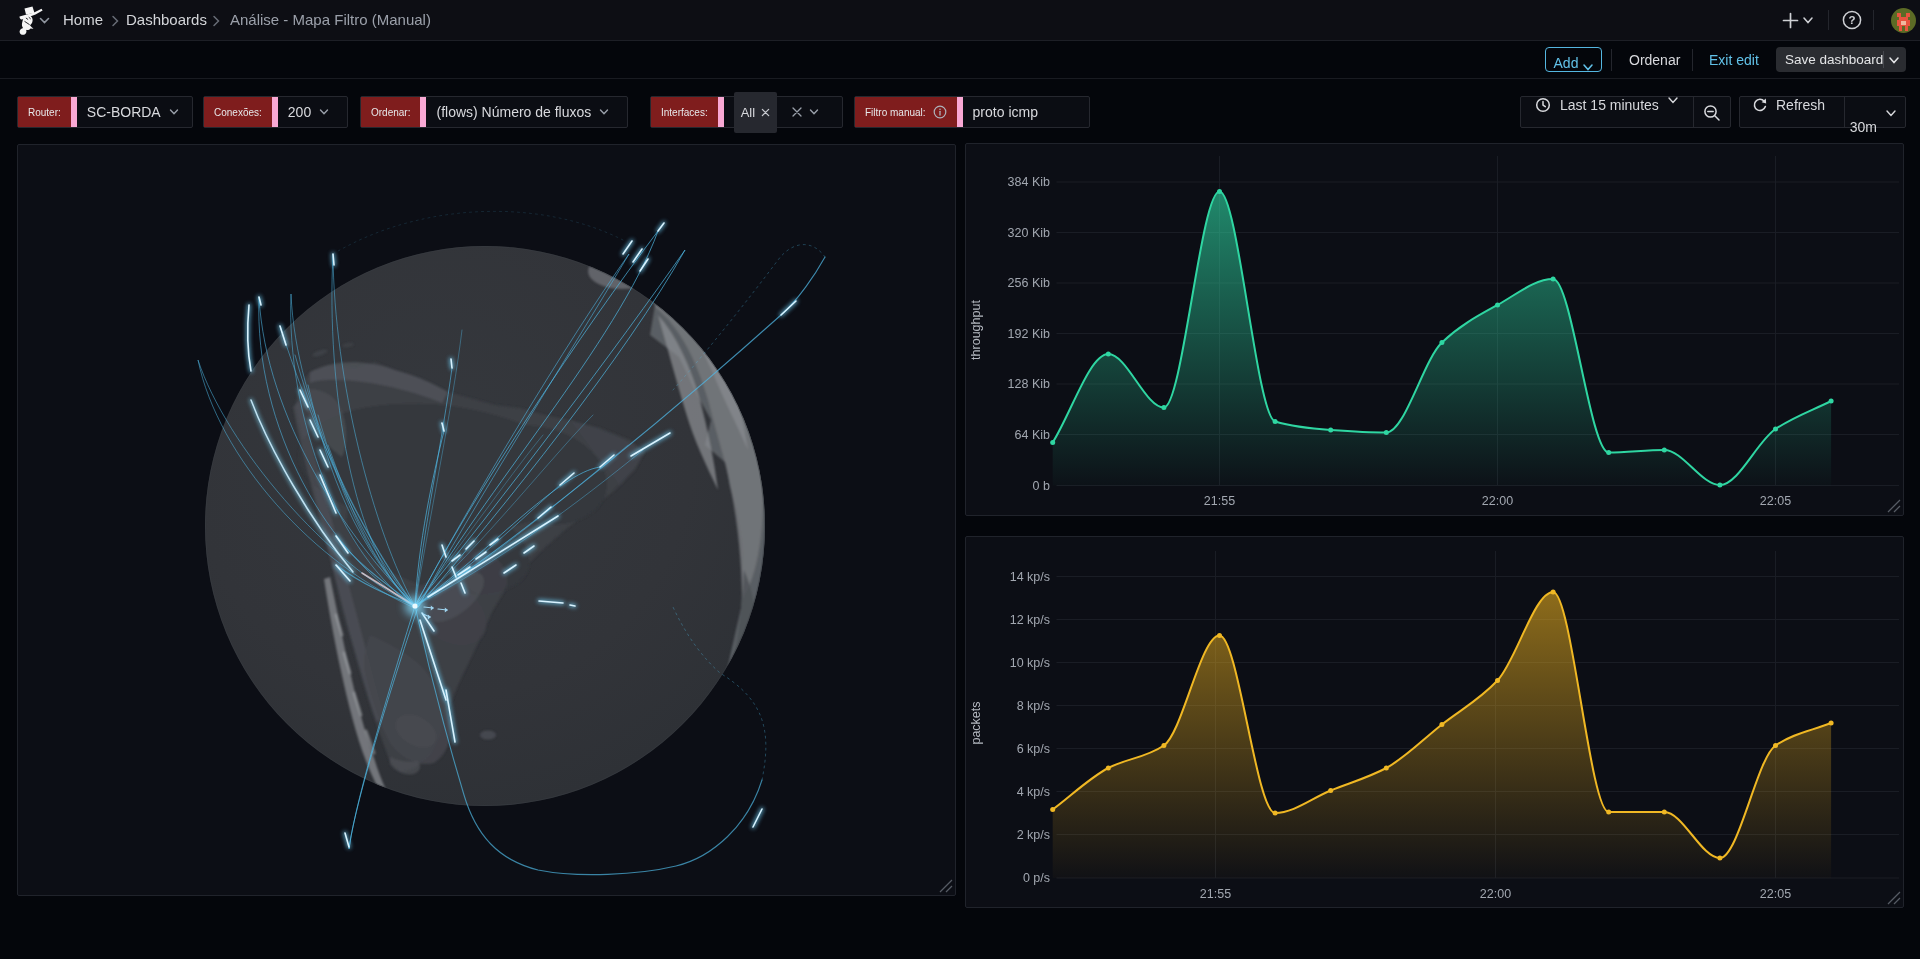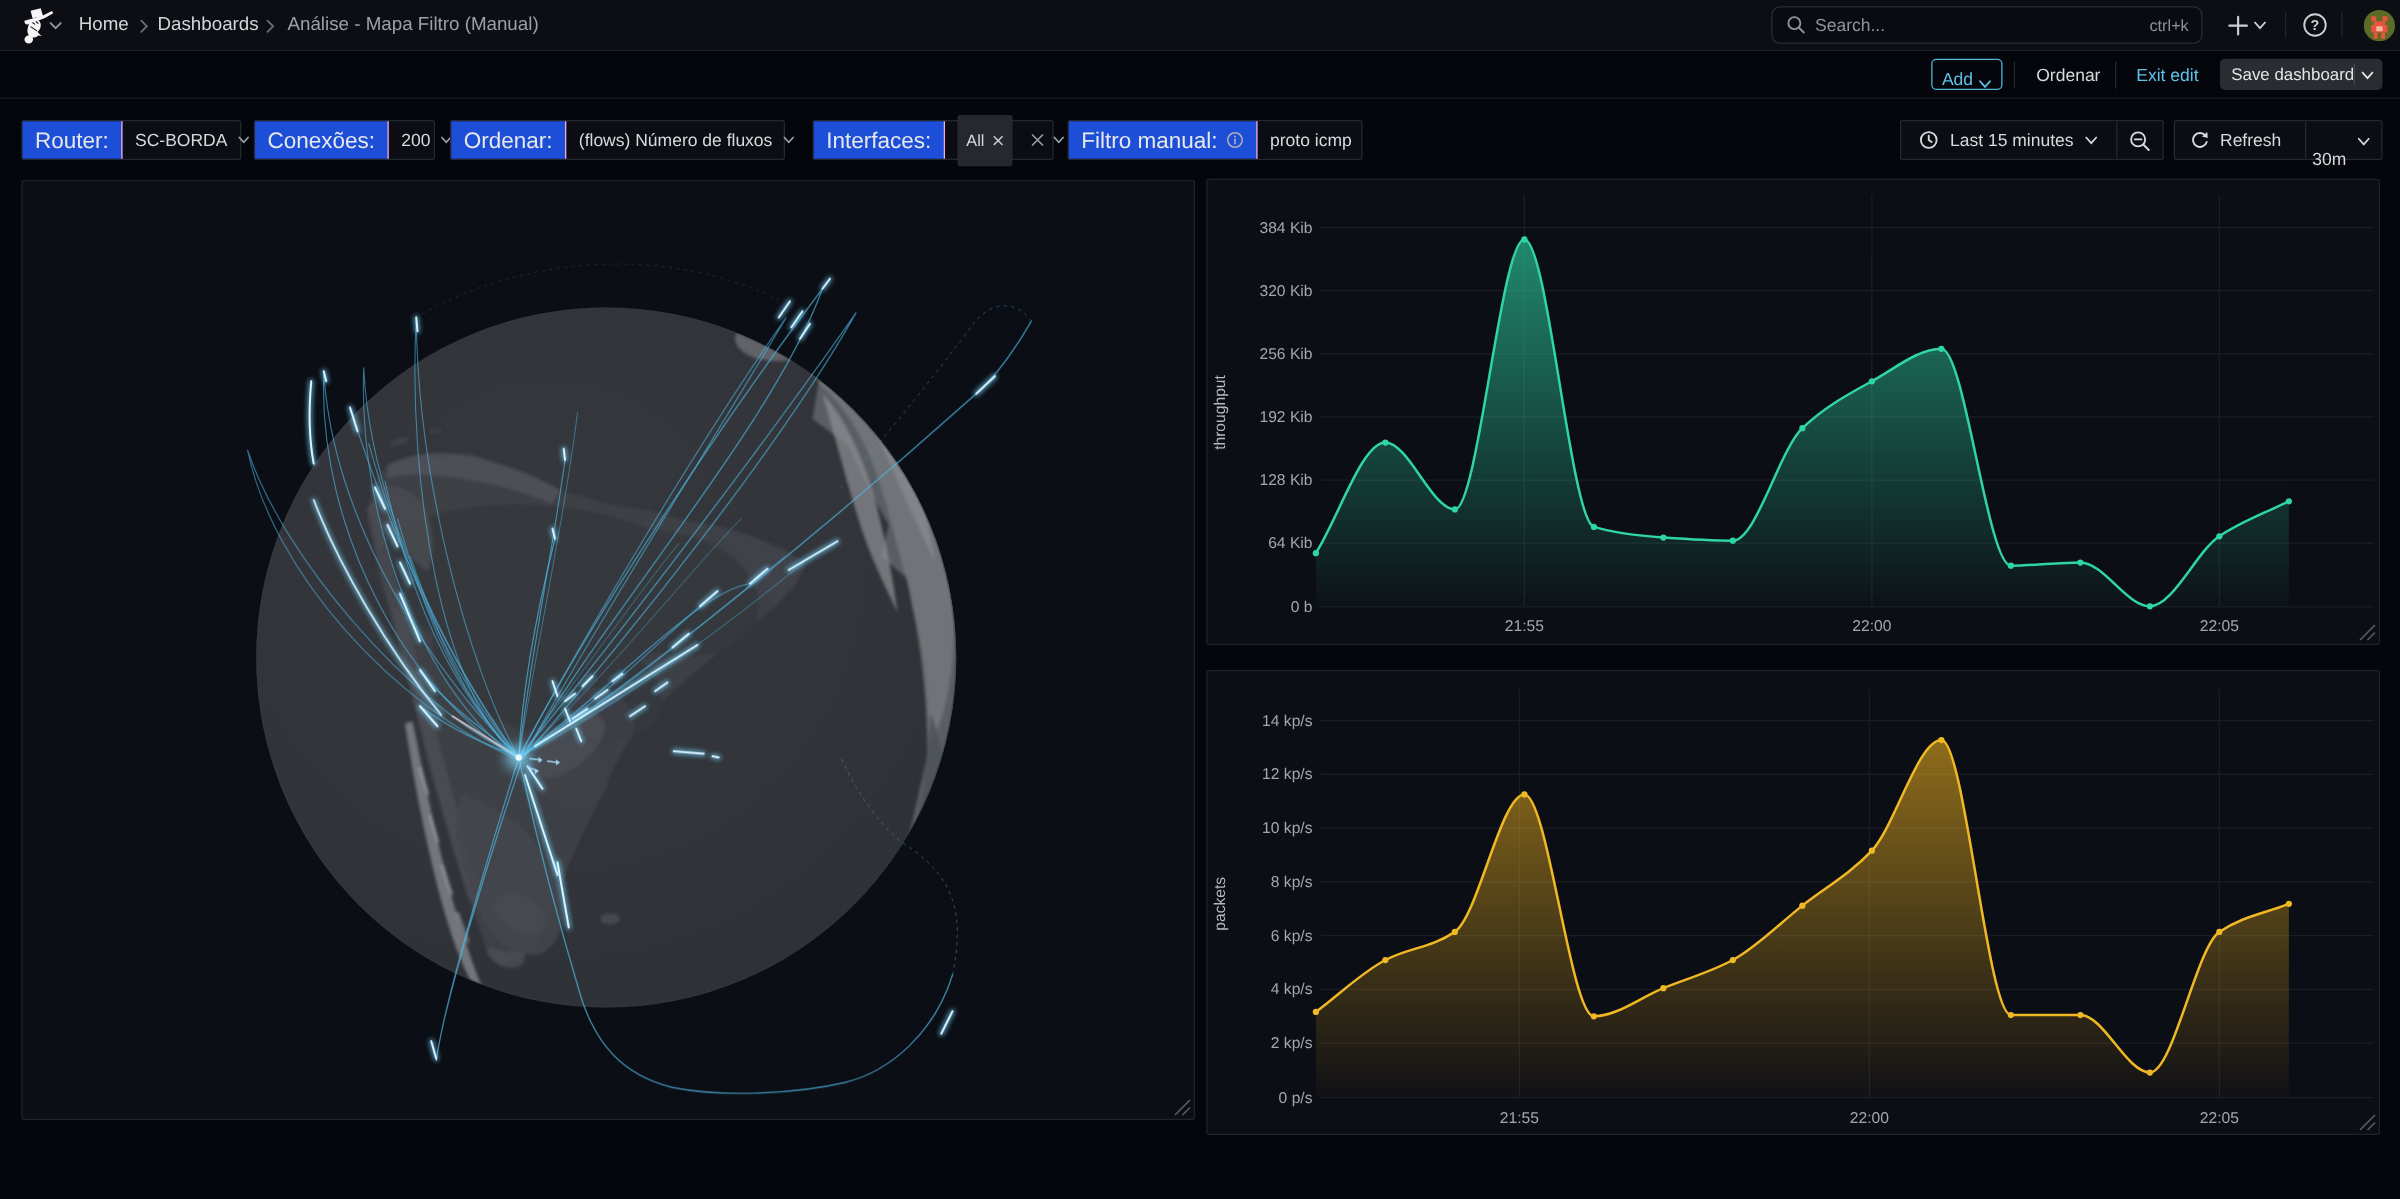--- a/index.html
+++ b/index.html
@@ -8,25 +8,25 @@
 
 #nav { position:absolute; left:0; top:0; width:1920px; height:41px; background:#0d0e14; border-bottom:1px solid #1d1f26; }
 .crumb { font-size:15px; color:#d3d5d9; }
 .crumb.dim { color:#9ba0aa; }
 #search { position:absolute; left:1417px; top:5px; width:345px; height:30px; background:#0a0b10; border:1px solid #2b2d35; border-radius:7px; color:#8e949e; font-size:14px; display:flex; align-items:center; }
 
 #editbar { position:absolute; left:0; top:41px; width:1920px; height:38px; background:#04060b; border-bottom:1px solid #191b21; }
 .vdiv { position:absolute; width:1px; height:22px; top:49px; background:#24262d; }
 
 .ctrl { position:absolute; top:96px; height:32px; display:flex; align-items:stretch; border:1px solid #26282f; border-radius:2px; background:#0b0d13; }
-.ctrl .lbl { background:#1d4ed8; color:#e7e8ea; font-size:18px; font-weight:500; display:flex; align-items:center; padding:0 10px; border-right:1px solid #f9a8d4; white-space:nowrap; }
+.ctrl .lbl { background:#7f1d1d; color:#e7e8ea; font-size:10px; font-weight:500; display:flex; align-items:center; padding:0 10px; border-right:6px solid #f9a8d4; white-space:nowrap; }
 .ctrl .val { color:#d8d9dd; font-size:14px; display:flex; align-items:center; padding:0 10px; white-space:nowrap; gap:8px; }
 .chev { display:inline-block; width:10px; height:10px; }
 
-.tbtn { position:absolute; top:96px; height:32px; border:1px solid #26282f; border-radius:2px; background:#0b0d13; color:#d8d9dd; font-size:14px; display:flex; align-items:center; }
+.tbtn { position:absolute; top:96px; height:32px; border:1px solid #26282f; border-radius:2px; background:#0b0d13; color:#d8d9dd; font-size:14px; display:flex; }
 
 .panel { position:absolute; background:#0c0e15; border:1px solid #20232b; border-radius:2px; }
 #p-globe { left:17px; top:144px; width:939px; height:752px; }
 #p-top { left:965px; top:143px; width:939px; height:373px; }
 #p-bot { left:965px; top:536px; width:939px; height:372px; }
 svg { display:block; }
 text { font-family:"Liberation Sans", sans-serif; }
 </style>
 </head>
 <body>
@@ -44,28 +44,20 @@
   <span class="abs crumb" style="left:63px;top:11px">Home</span>
   <svg class="abs" style="left:111px;top:15px" width="8" height="12" viewBox="0 0 8 12">
       <path d="M2 1.5 L6.5 6 L2 10.5" stroke="#676c76" stroke-width="1.5" fill="none" stroke-linecap="round"></path>
     </svg>
   <span class="abs crumb" style="left:126px;top:11px">Dashboards</span>
   <svg class="abs" style="left:212px;top:15px" width="8" height="12" viewBox="0 0 8 12">
       <path d="M2 1.5 L6.5 6 L2 10.5" stroke="#676c76" stroke-width="1.5" fill="none" stroke-linecap="round"></path>
     </svg>
   <span class="abs crumb dim" style="left:230px;top:11px">Análise - Mapa Filtro (Manual)</span>
 
-  <div id="search">
-    <svg style="margin-left:11px" width="16" height="16" viewBox="0 0 16 16">
-        <circle cx="6.5" cy="6.5" r="4.8" stroke="#9096a0" stroke-width="1.5" fill="none"></circle>
-        <path d="M10.2 10.2 L14 14" stroke="#9096a0" stroke-width="1.5" stroke-linecap="round"></path>
-      </svg>
-    <span style="margin-left:7px">Search...</span>
-    <span style="position:absolute;right:10px;font-size:13px;color:#8e949e">ctrl+k</span>
-  </div>
   <svg class="abs" style="left:1782px;top:12px" width="17" height="17" viewBox="0 0 17 17">
       <path d="M8.5 1.5 V15.5 M1.5 8.5 H15.5" stroke="#cfd1d5" stroke-width="1.7" stroke-linecap="round"></path>
     </svg>
   <svg class="abs" style="left:1803px;top:17px" width="10" height="7" viewBox="0 0 10 7">
       <path d="M1 1 L5 5.5 L9 1" stroke="#cfd1d5" stroke-width="1.5" fill="none" stroke-linecap="round"></path>
     </svg>
   <div class="abs" style="left:1828px;top:10px;width:1px;height:20px;background:#24262d"></div>
   <svg class="abs" style="left:1842px;top:10px" width="20" height="20" viewBox="0 0 20 20">
       <circle cx="10" cy="10" r="8.6" stroke="#cfd1d5" stroke-width="1.5" fill="none"></circle>
       <text x="10" y="14.2" font-size="11.5" fill="#cfd1d5" text-anchor="middle" font-weight="bold">?</text>

